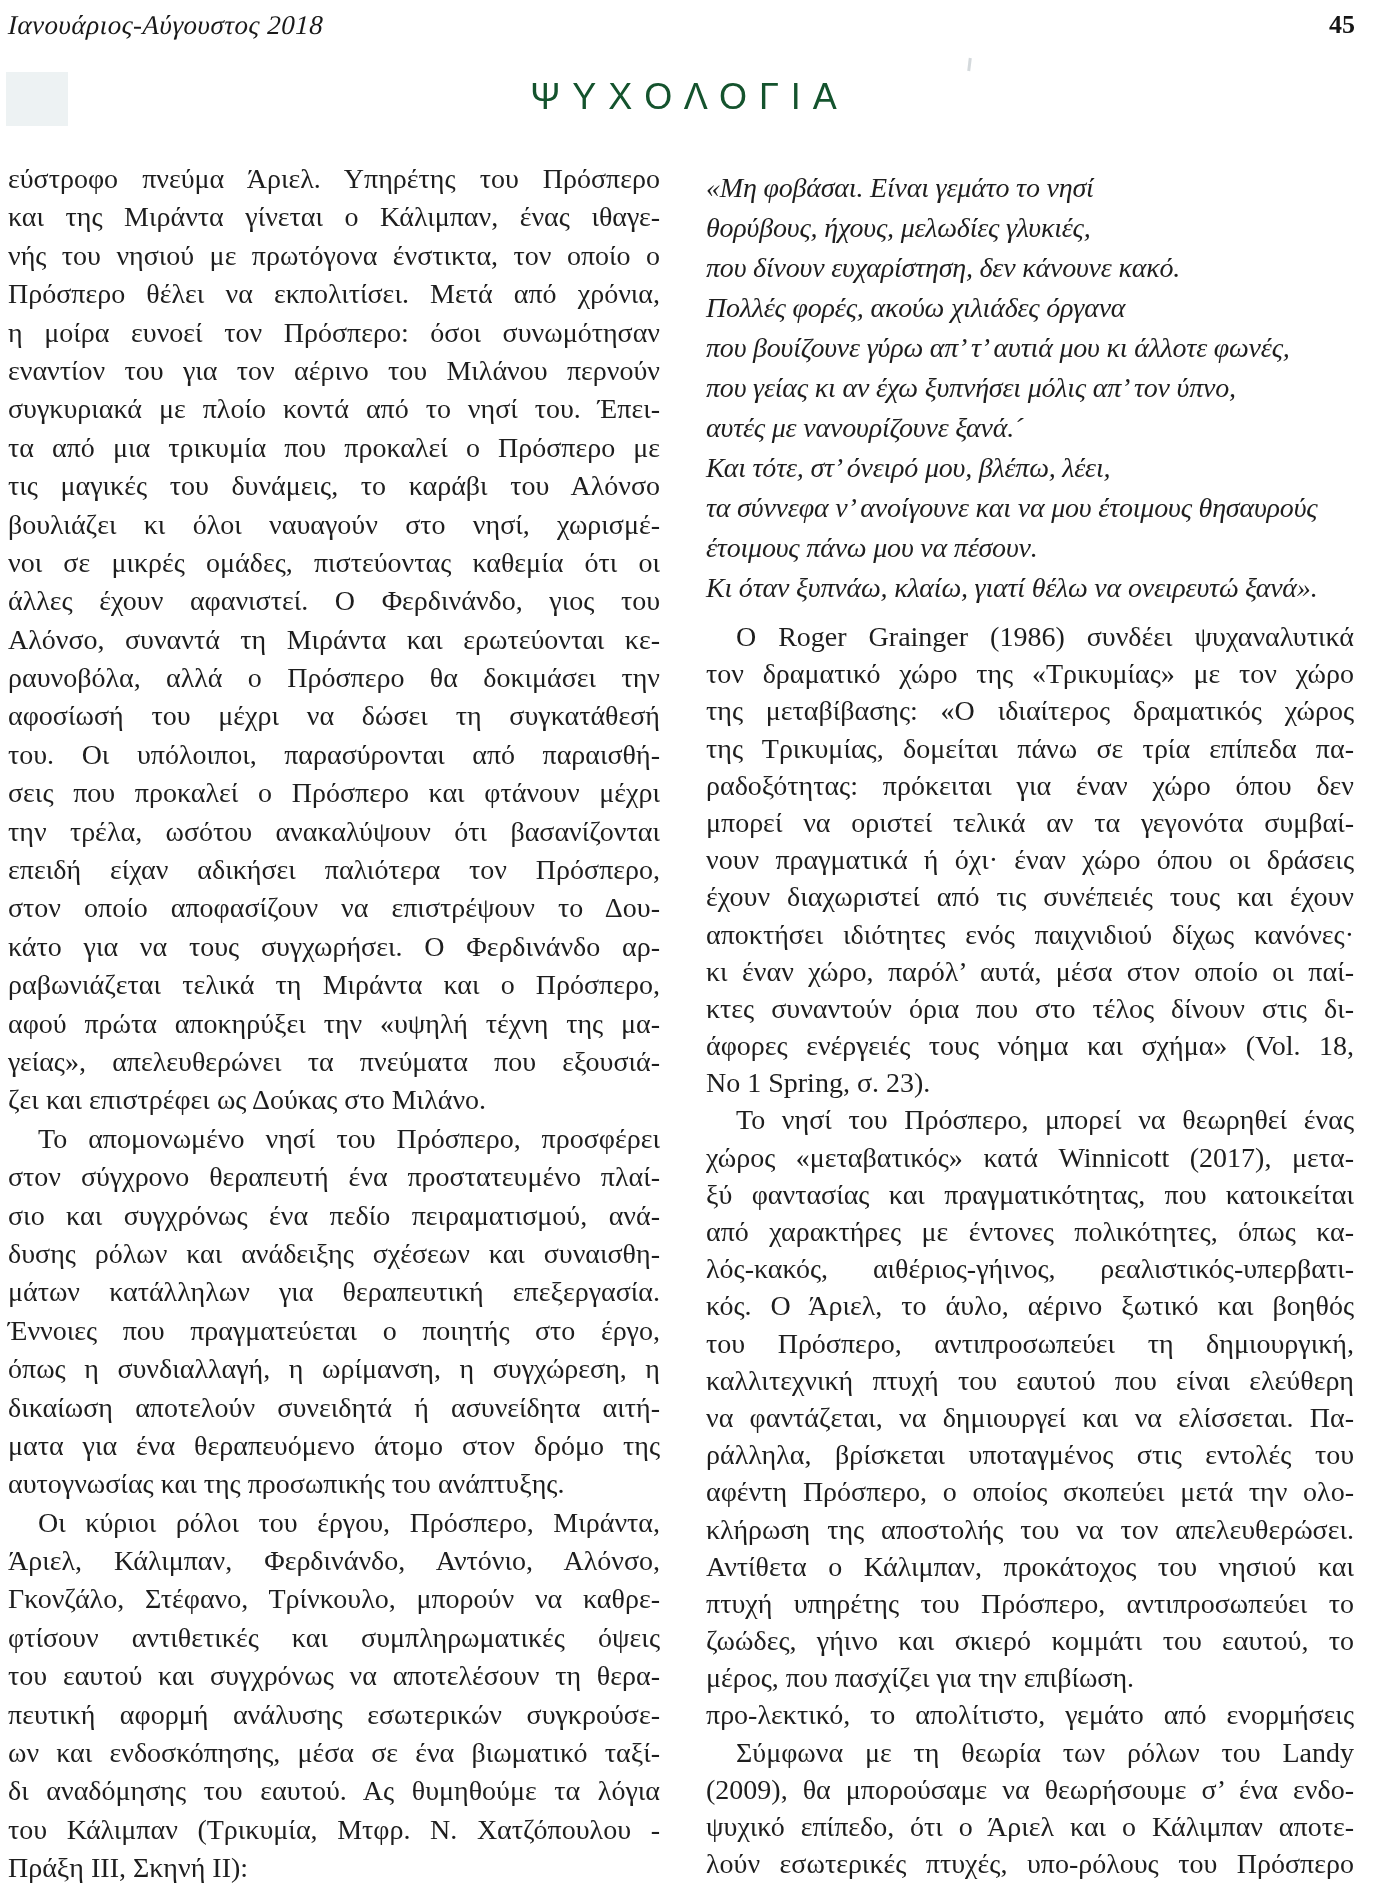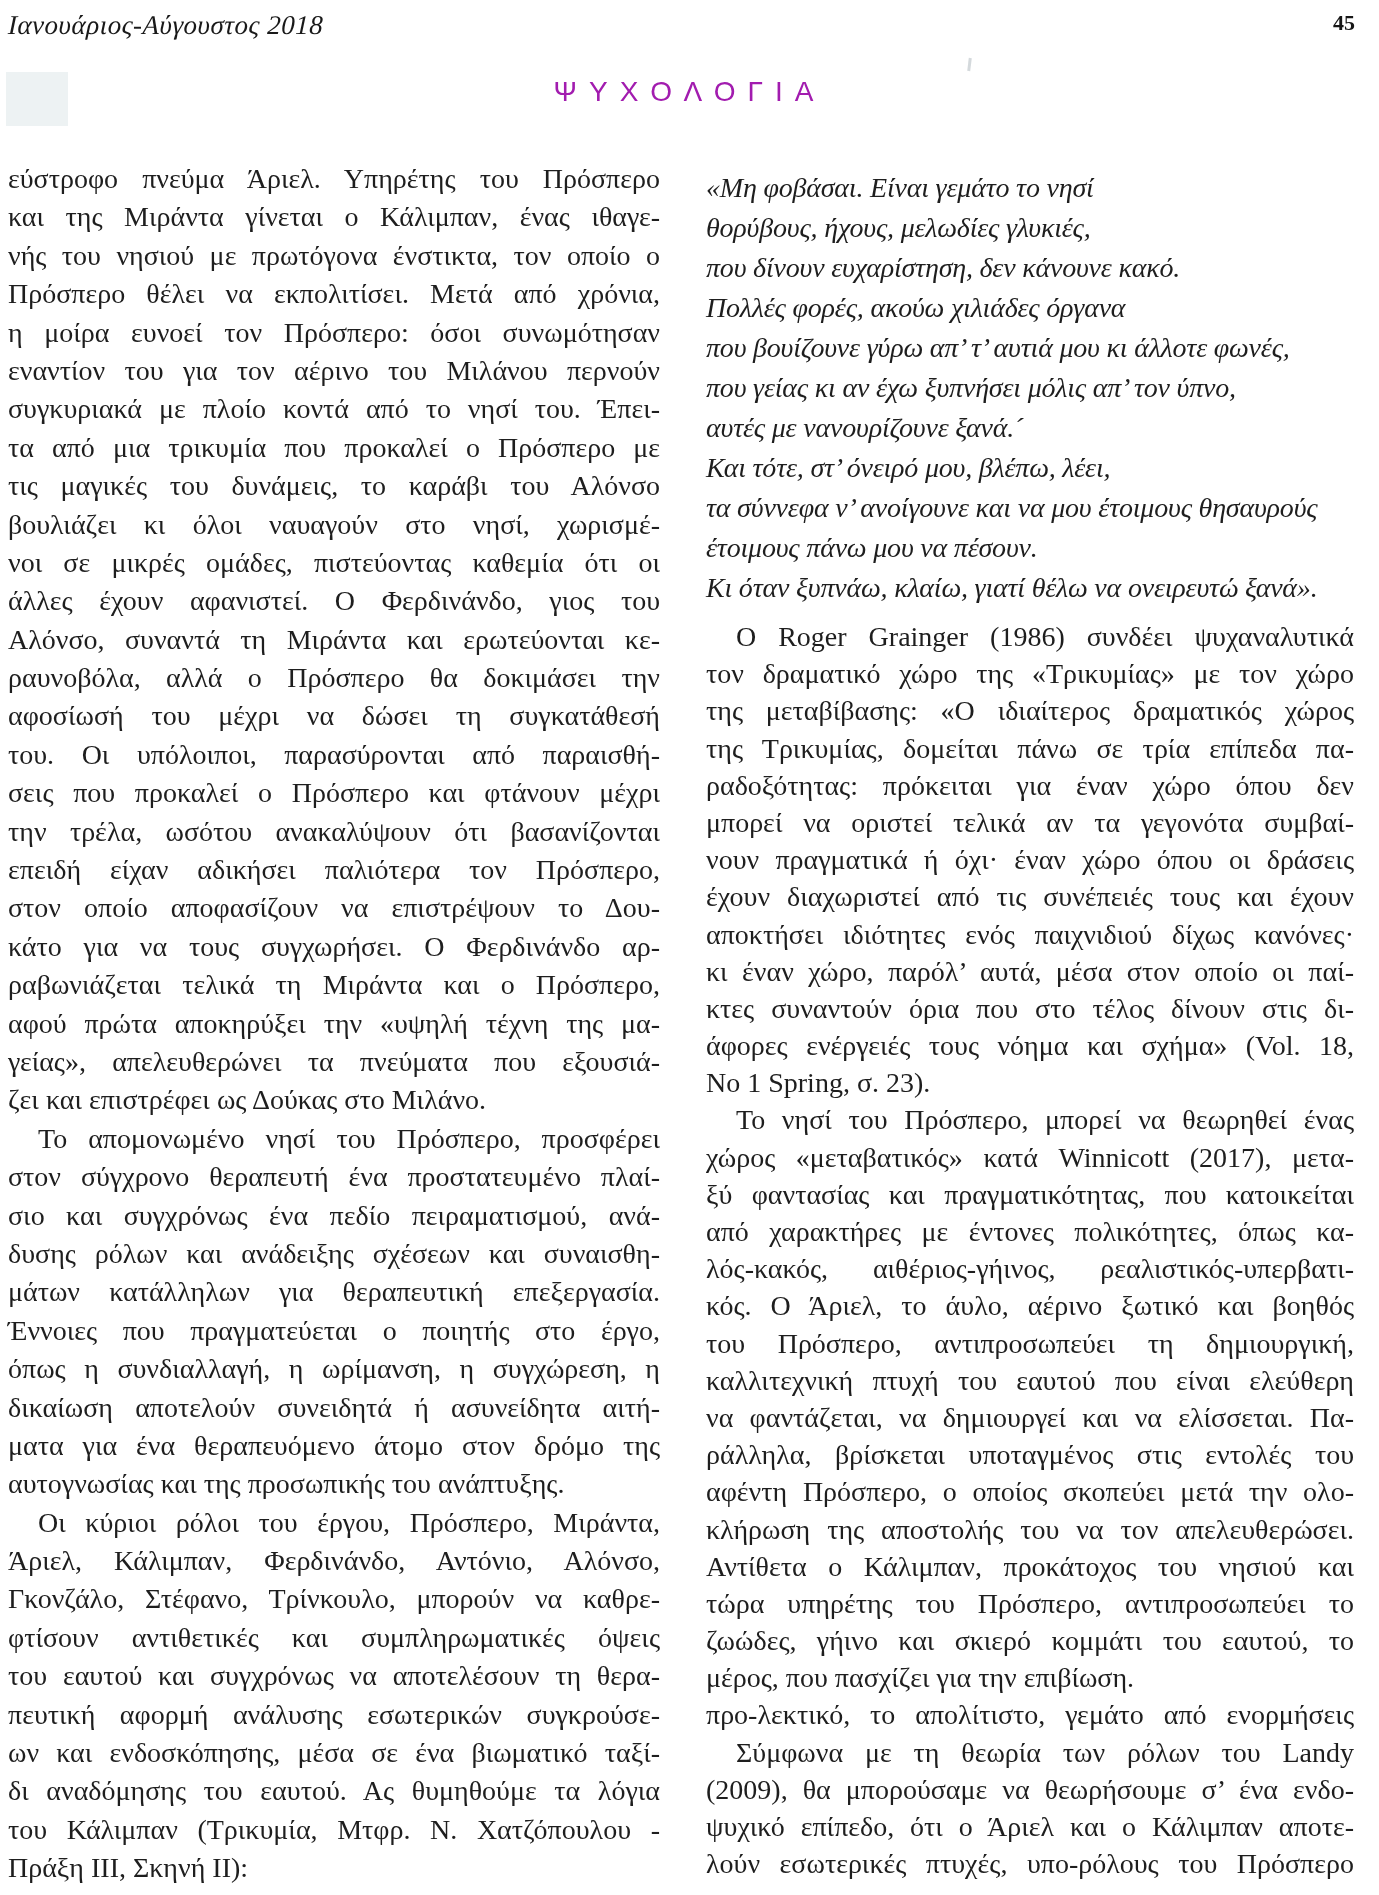--- a/index.html
+++ b/index.html
@@ -17,34 +17,34 @@
     display:flex;justify-content:space-between;align-items:flex-start;
   }
   .issue-label{
     font-style:italic;
     font-size:27px;
     letter-spacing:0.5px;
     color:#191919;
     transform:skewX(-2deg);
   }
   .page-number{
-    font-size:22px;
+    font-size:26px;
     font-weight:bold;
     color:#161616;
   }
   .section-title{
     position:absolute;
     top:76px;left:0;width:100%;
     margin:0;
     text-align:center;
     font-family:"Liberation Sans","DejaVu Sans",sans-serif;
     font-weight:normal;
-    font-size:28px;
+    font-size:36px;
     letter-spacing:12px;
-    color:#a21caf;
+    color:#14532d;
   }
   .scan-box{
     position:absolute;left:6px;top:72px;
     width:62px;height:54px;
   }
   .scan-speck{
     position:absolute;left:968px;top:58px;
     width:3px;height:13px;
     transform:rotate(7deg);
     opacity:.8;
@@ -176,21 +176,21 @@
         <div class="line">από χαρακτήρες με έντονες πολικότητες, όπως κα-</div>
         <div class="line">λός-κακός, αιθέριος-γήινος, ρεαλιστικός-υπερβατι-</div>
         <div class="line">κός. Ο Άριελ, το άυλο, αέρινο ξωτικό και βοηθός</div>
         <div class="line">του Πρόσπερο, αντιπροσωπεύει τη δημιουργική,</div>
         <div class="line">καλλιτεχνική πτυχή του εαυτού που είναι ελεύθερη</div>
         <div class="line">να φαντάζεται, να δημιουργεί και να ελίσσεται. Πα-</div>
         <div class="line">ράλληλα, βρίσκεται υποταγμένος στις εντολές του</div>
         <div class="line">αφέντη Πρόσπερο, ο οποίος σκοπεύει μετά την ολο-</div>
         <div class="line">κλήρωση της αποστολής του να τον απελευθερώσει.</div>
         <div class="line">Αντίθετα ο Κάλιμπαν, προκάτοχος του νησιού και</div>
-        <div class="line">τώρα υπηρέτης του Πρόσπερο, αντιπροσωπεύει το</div>
+        <div class="line">πτυχή υπηρέτης του Πρόσπερο, αντιπροσωπεύει το</div>
         <div class="line">ζωώδες, γήινο και σκιερό κομμάτι του εαυτού, το</div>
         <div class="line last">μέρος, που πασχίζει για την επιβίωση.</div>
         <div class="line">προ-λεκτικό, το απολίτιστο, γεμάτο από ενορμήσεις</div>
       </div>
       <div class="block block-body indent">
         <div class="line first">Σύμφωνα με τη θεωρία των ρόλων του Landy</div>
         <div class="line">(2009), θα μπορούσαμε να θεωρήσουμε σ’ ένα ενδο-</div>
         <div class="line">ψυχικό επίπεδο, ότι ο Άριελ και ο Κάλιμπαν αποτε-</div>
         <div class="line">λούν εσωτερικές πτυχές, υπο-ρόλους του Πρόσπερο</div>
       </div>

